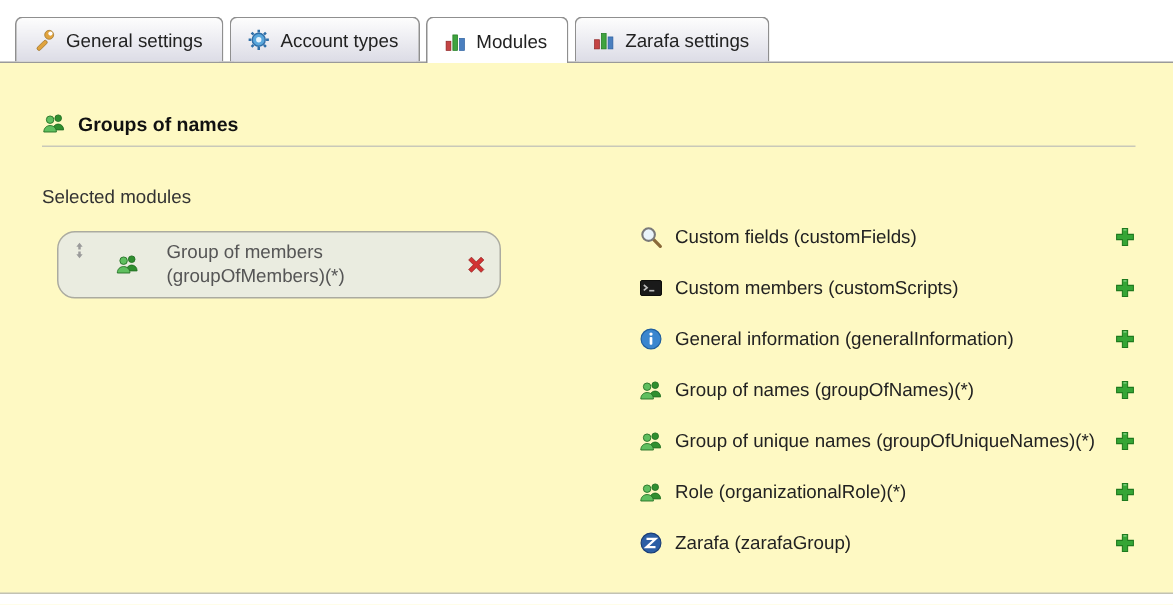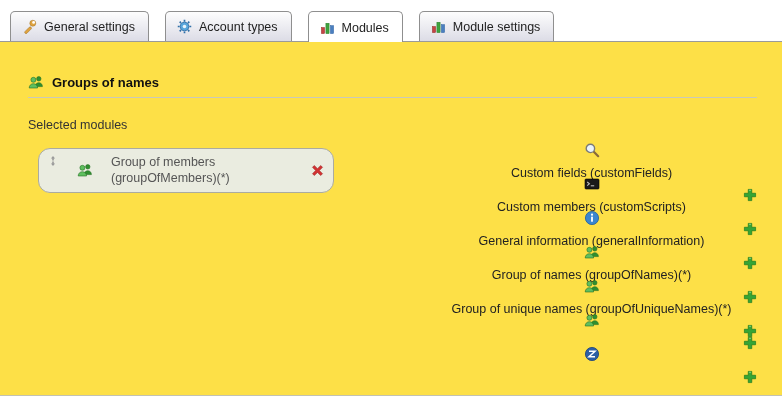--- a/index.html
+++ b/index.html
@@ -5,58 +5,58 @@
   html,body{margin:0;padding:0;overflow:hidden;}
   body{
     width:782px;height:403px;
     font-family:"Liberation Sans", sans-serif;
     background:#ffffff;
     font-size:12.5px;color:#222;
   }
   .page{width:782px;height:403px;display:flex;flex-direction:column;}
   
   .tabbar{
-    display:flex;align-items:flex-end;gap:16px;
+    display:flex;align-items:flex-end;gap:4px;
     padding:11px 10px 0 10px;
     border-bottom:1px solid #9a9a9a;
     background:#ffffff;
   }
   .tab{
     display:flex;align-items:center;gap:7px;
     padding:7px 13px 7px 11px;
     border:1px solid #8f8f8f;border-bottom:none;
     border-radius:5px 5px 0 0;
     background:linear-gradient(#fdfdfd,#dcdce6);
     color:#222;cursor:pointer;white-space:nowrap;
   }
   .tab.active{
     background:#ffffff;
     margin-bottom:-1px;
     padding-top:8px;
   }
   
   .content{
     flex:1;
-    background:#fde047;
+    background:#fef9c3;
     border-bottom:1px solid #c2c2b2;
     padding:16px 25px 0 28px;
     box-sizing:border-box;
     overflow:hidden;
   }
   .bottom-strip{height:7px;background:#ffffff;}
   .heading-row{
     display:flex;align-items:center;gap:8px;
     margin-top:16px;
     font-weight:bold;font-size:13px;color:#111;
   }
   .heading-rule{
     border:none;border-top:1px solid #c9c9b9;
     margin:7px 0 0 0;
   }
-  .columns{display:flex;margin-top:20px;}
+  .columns{display:flex;margin-top:26px;}
   .col-left{width:376px;flex:none;}
   .col-right{flex:1;min-width:0;}
   .col-label{color:#333;}
   
   .selected-box{margin-top:16px;margin-left:10px;width:296px;}
   .sel-item{
     display:flex;align-items:center;gap:18px;
     background:#eaece0;
     border:1px solid #ababa0;
     border-radius:12px;
@@ -64,21 +64,21 @@
     min-height:34px;
     box-sizing:border-box;
     cursor:move;
     justify-content:flex-end;
   }
   .sel-item .ic[data-name="drag-icon"]{align-self:flex-start;margin-top:1px;}
   .sel-text{color:#555;line-height:1.3;}
   .del-btn{margin-left:auto;cursor:pointer;display:flex;align-items:center;}
   
   .avail-list{margin-top:24px;padding-left:22px;}
-  .avail-row{display:flex;align-items:center;gap:8px;margin-bottom:14px;height:20px;flex-direction:column;}
+  .avail-row{display:flex;align-items:center;gap:8px;margin-bottom:14px;height:20px;}
   .avail-label{color:#222;}
   .add-btn{margin-left:auto;cursor:pointer;display:flex;align-items:center;}
   .ic{flex:none;display:block;}
   .sprite{position:absolute;width:0;height:0;overflow:hidden;}
 </style>
 </head>
 <body>
 
 <svg class="sprite" aria-hidden="true">
   <defs>
@@ -158,21 +158,21 @@
       <div class="tab active" data-name="tab-modules">
         <svg width="15" height="15" class="ic" data-name="modules-icon">
           <use href="#sym-modules"></use>
         </svg>
         <span data-name="tab-label">Modules</span>
       </div>
       <div class="tab" data-name="tab-module-settings">
         <svg width="15" height="15" class="ic" data-name="modules-icon">
           <use href="#sym-modules"></use>
         </svg>
-        <span data-name="tab-label">Module settings</span>
+        <span data-name="tab-label">Zarafa settings</span>
       </div>
     </div>
 
   <div class="content" data-name="content-panel">
 
     <div class="heading-row" data-name="section-heading">
       <svg class="ic" width="16" height="16" data-name="group-icon">
           <use href="#sym-group"></use>
         </svg>
       <span data-name="page-title">Groups of names</span>
@@ -258,30 +258,32 @@
               <span class="add-btn" data-name="add-module-button">
                 <svg width="14" height="14" class="ic" data-name="add-icon">
                   <use href="#sym-add"></use>
                 </svg>
               </span>
             </div>
             <div class="avail-row" data-name="available-module-row">
               <svg width="16" height="16" class="ic" data-name="group-icon">
                 <use href="#sym-group"></use>
               </svg>
+              <span class="avail-label" data-name="available-module-label">Role (organizationalRole)(*)</span>
               <span class="add-btn" data-name="add-module-button">
                 <svg width="14" height="14" class="ic" data-name="add-icon">
                   <use href="#sym-add"></use>
                 </svg>
               </span>
             </div>
             <div class="avail-row" data-name="available-module-row">
               <svg width="16" height="16" class="ic" data-name="zarafa-icon">
                 <use href="#sym-zarafa"></use>
               </svg>
+              <span class="avail-label" data-name="available-module-label">Zarafa (zarafaGroup)</span>
               <span class="add-btn" data-name="add-module-button">
                 <svg width="14" height="14" class="ic" data-name="add-icon">
                   <use href="#sym-add"></use>
                 </svg>
               </span>
             </div>
           </div>
       </div>
 
     </div>

